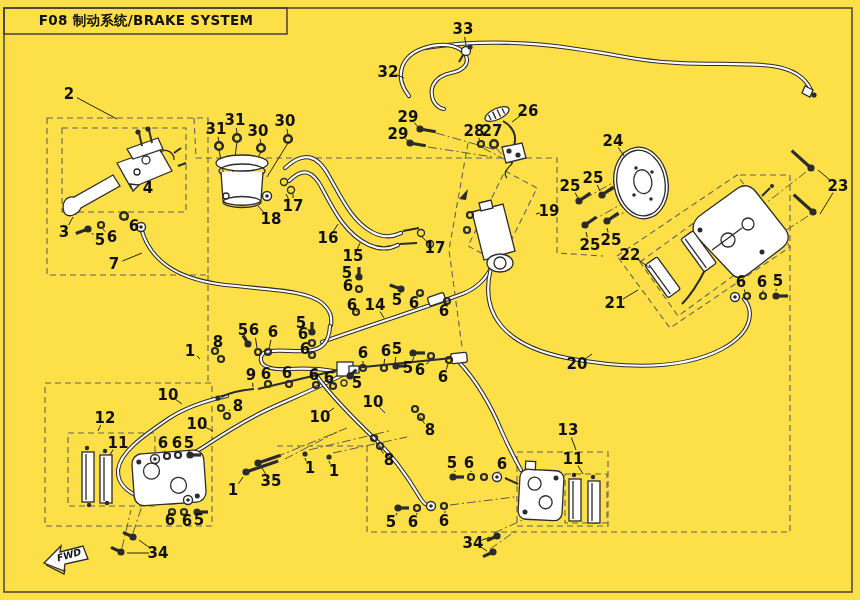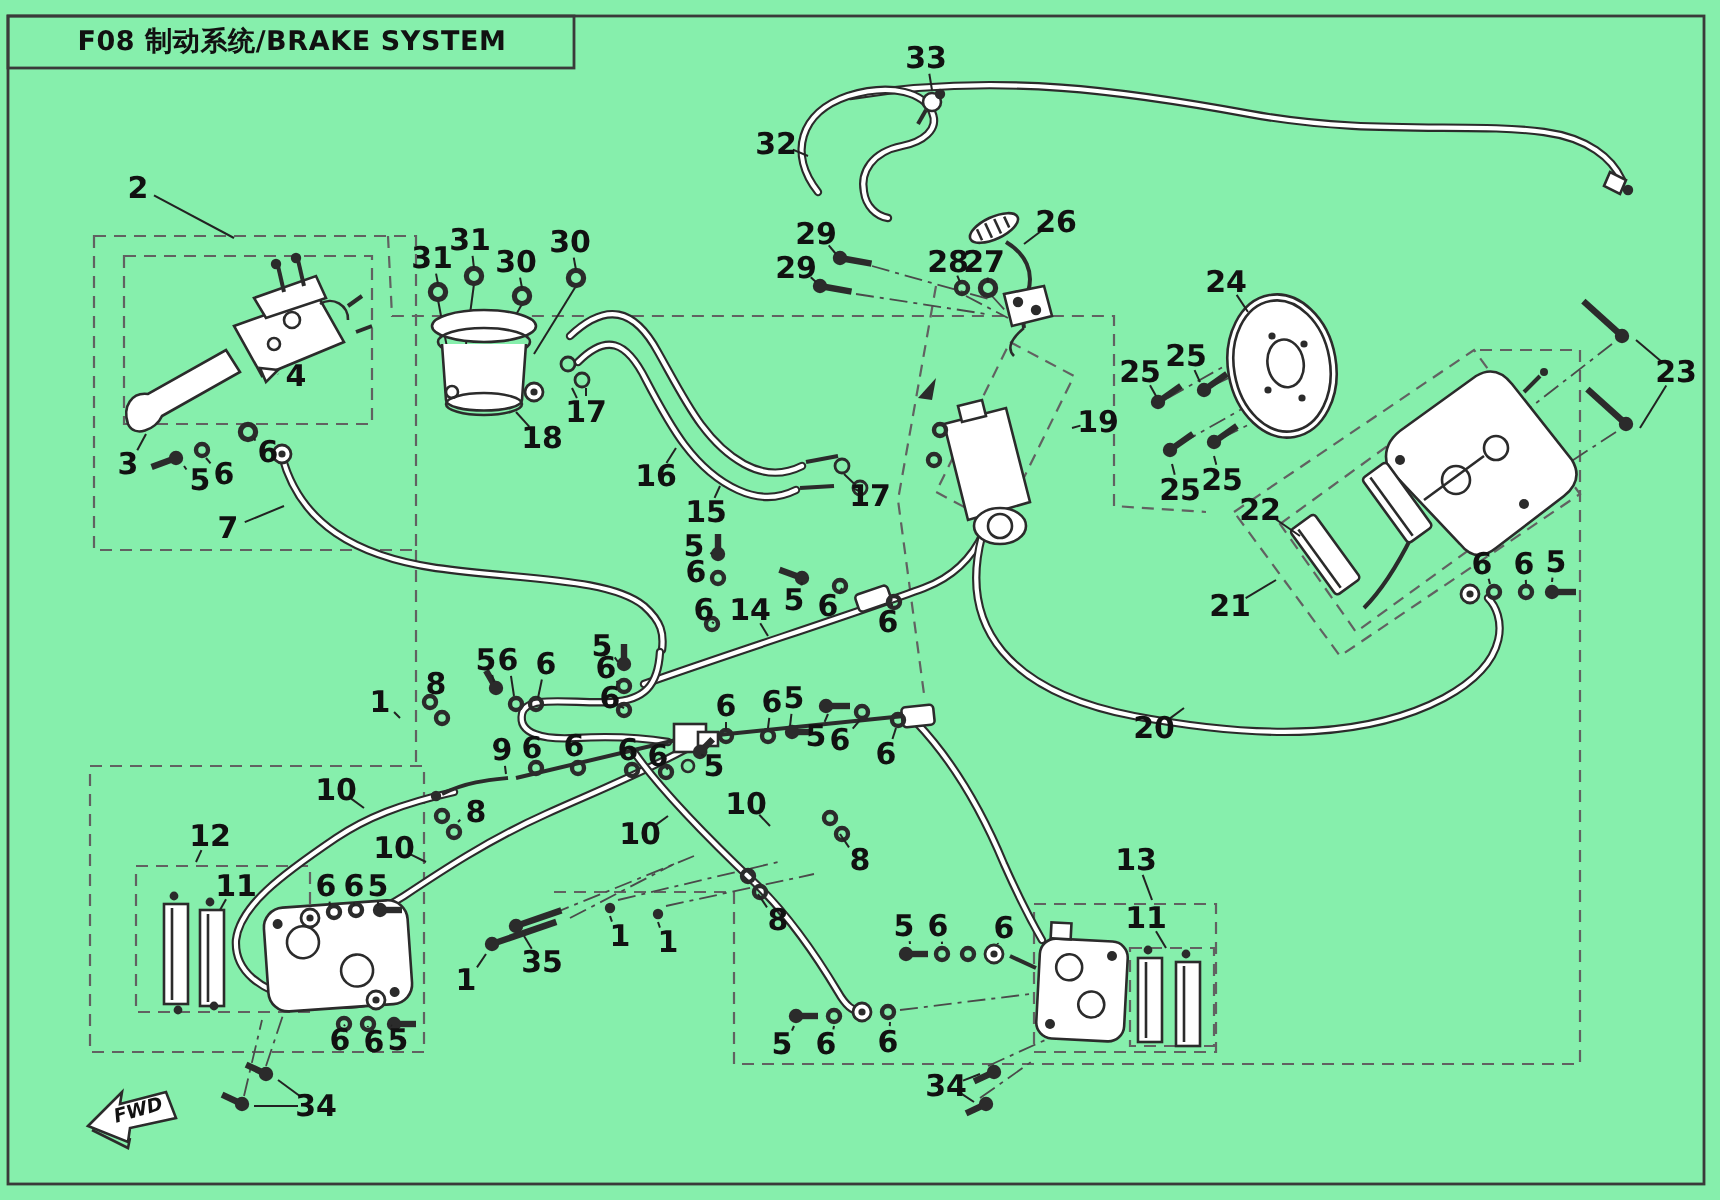--- a/index.html
+++ b/index.html
@@ -1,16 +1,16 @@
 <!DOCTYPE html>
 <html><head>
 <meta charset="utf-8">
 <style>
   html,body{margin:0;padding:0;background:#ffffff;}
-  #stage{position:relative;width:860px;height:600px;background:#86efac;overflow:hidden;}
+  #stage{position:relative;width:860px;height:600px;background:#fde047;overflow:hidden;}
   svg{display:block;}
   svg text{font-family:"DejaVu Sans","Liberation Sans",sans-serif;fill:#111;}
   .title-t{font-size:13.5px;font-weight:bold;letter-spacing:.3px;}
   .co{font-size:15px;font-weight:bold;}
   .fwd-t{font-size:9.5px;font-weight:bold;font-style:italic;}
   .p{fill:#fff;stroke:#2b2b2b;stroke-width:1.3;}
   .pf{fill:#2b2b2b;stroke:none;}
   .pl{fill:none;stroke:#2b2b2b;stroke-width:1.3;}
   .pl2{fill:none;stroke:#2b2b2b;stroke-width:2;}
   .hose-o{fill:none;stroke:#2b2b2b;stroke-width:4.2;stroke-linecap:round;}

